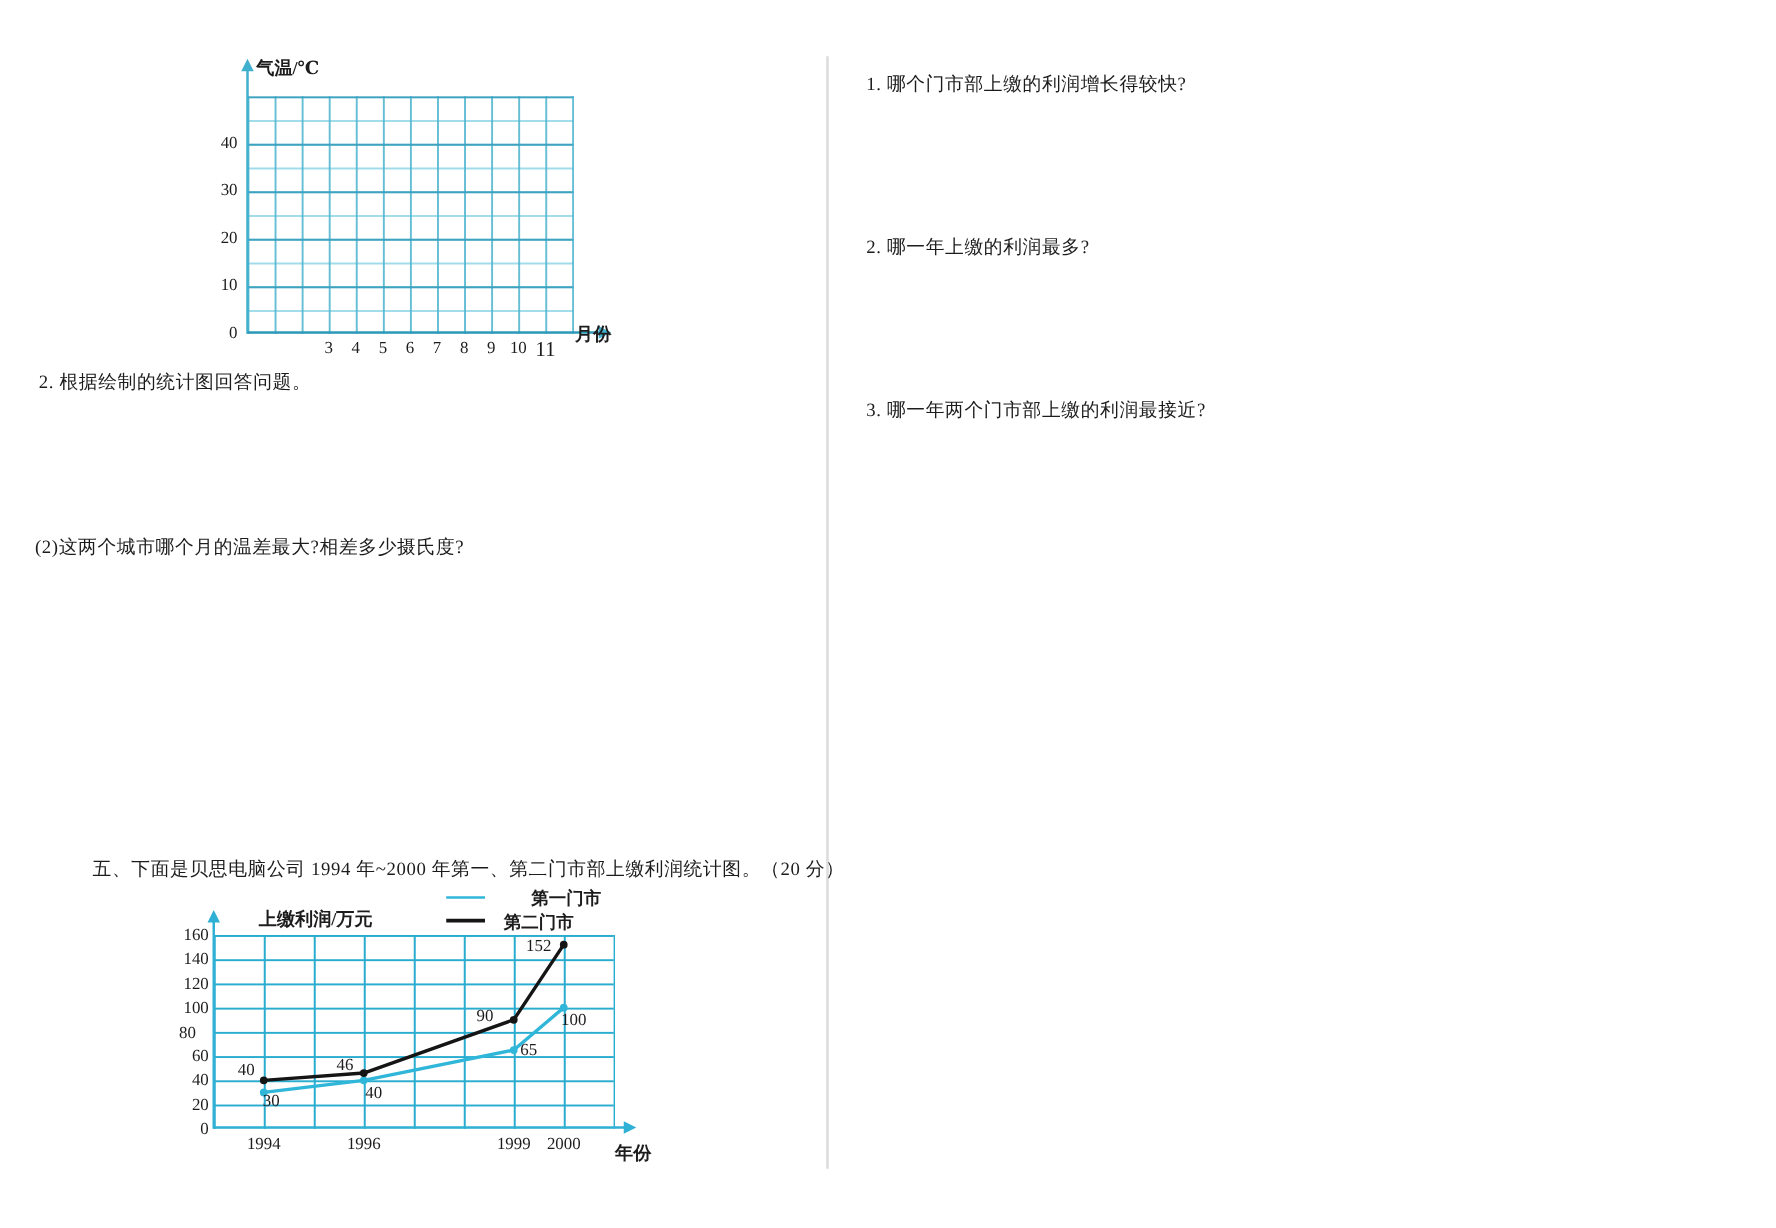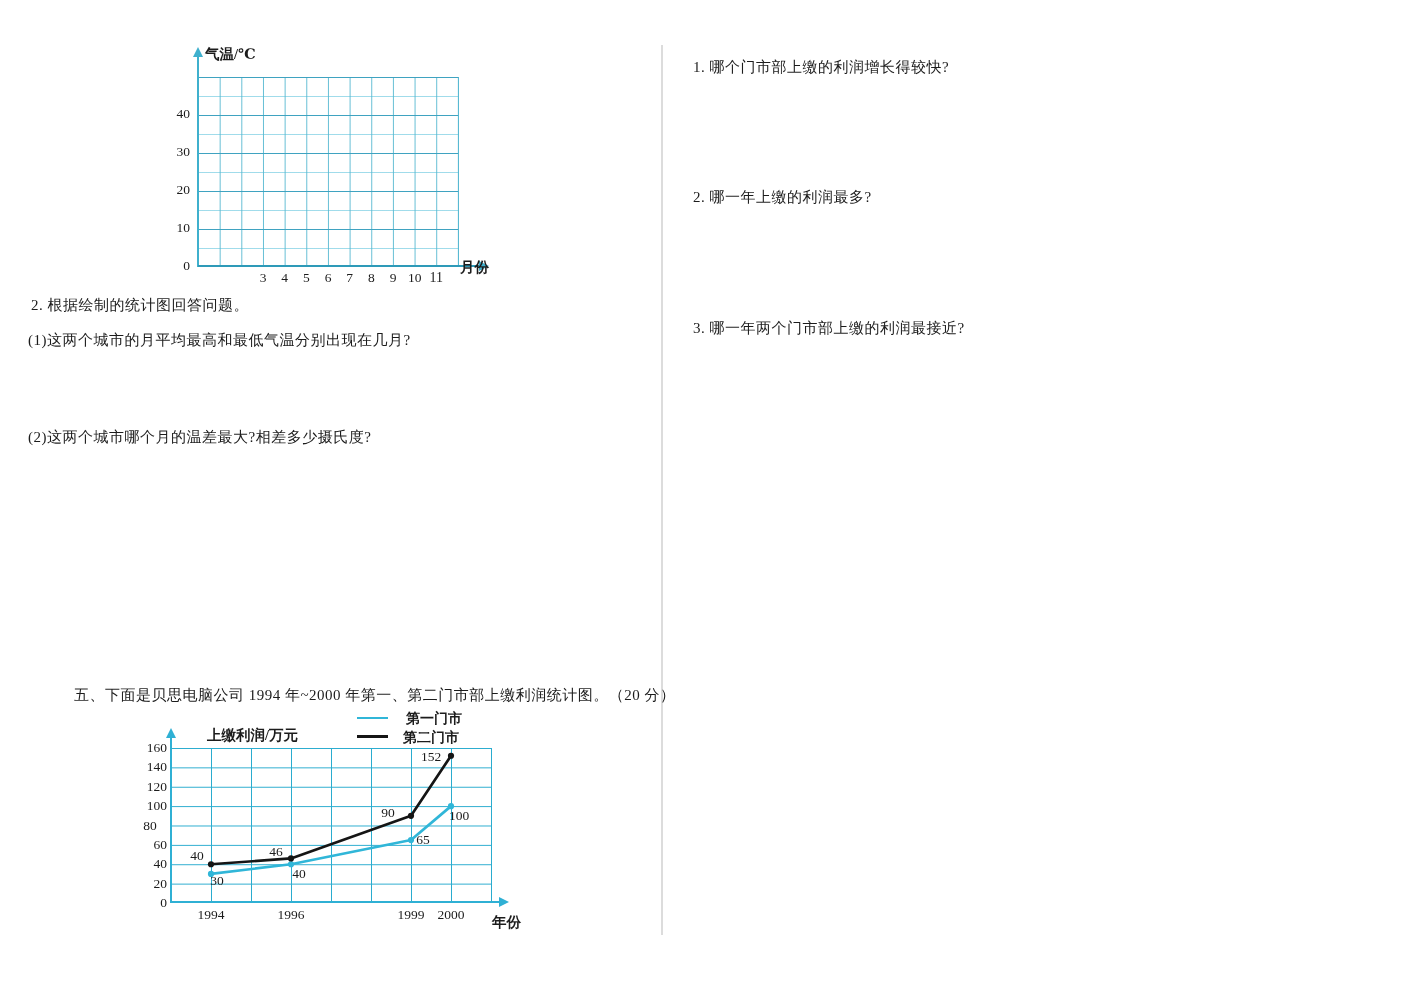--- a/index.html
+++ b/index.html
@@ -65,21 +65,20 @@
     <div class="abs c1grid"></div>
     <div class="abs c1yaxis"></div>
     <div class="abs c1yarrow"></div>
     <div class="abs c1xaxis"></div>
     <div class="abs c1xarrow"></div>
     <div class="abs c1ylabel">气温/℃</div>
     <div class="abs c1xlabel">月份</div>
   </div>
 
   <div class="abs qtext q-intro">2. 根据绘制的统计图回答问题。</div>
-  <div class="abs qtext q1l">(1)这两个城市的月平均最高和最低气温分别出现在几月?</div>
   <div class="abs qtext q2l">(2)这两个城市哪个月的温差最大?相差多少摄氏度?</div>
 
   <div class="abs qtext sec5">五、下面是贝思电脑公司 1994 年~2000 年第一、第二门市部上缴利润统计图。（20 分）</div>
 
   <div>
     <div class="abs c2grid"></div>
     <div class="abs c2yaxis"></div>
     <div class="abs c2yarrow"></div>
     <div class="abs c2xaxis"></div>
     <div class="abs c2xarrow"></div>
@@ -97,36 +96,36 @@
     <div class="abs" style="left: 160px; top: 220px; width: 30px; text-align: right; font-size: 13.5px;">10</div>
     <div class="abs" style="left: 160px; top: 258px; width: 30px; text-align: right; font-size: 13.5px;">0</div>
     <div class="abs" style="left: 263px; top: 270px; transform: translateX(-50%); font-size: 13.5px;">3</div>
     <div class="abs" style="left: 284.67px; top: 270px; transform: translateX(-50%); font-size: 13.5px;">4</div>
     <div class="abs" style="left: 306.34px; top: 270px; transform: translateX(-50%); font-size: 13.5px;">5</div>
     <div class="abs" style="left: 328.01px; top: 270px; transform: translateX(-50%); font-size: 13.5px;">6</div>
     <div class="abs" style="left: 349.68px; top: 270px; transform: translateX(-50%); font-size: 13.5px;">7</div>
     <div class="abs" style="left: 371.35px; top: 270px; transform: translateX(-50%); font-size: 13.5px;">8</div>
     <div class="abs" style="left: 393.02px; top: 270px; transform: translateX(-50%); font-size: 13.5px;">9</div>
     <div class="abs" style="left: 414.69px; top: 270px; transform: translateX(-50%); font-size: 13.5px;">10</div>
-    <div class="abs" style="left: 436.36px; top: 270px; transform: translateX(-50%); font-size: 14px;">11</div>
+    <div class="abs" style="left: 436.36px; top: 270px; transform: translateX(-50%); font-size: 17px;">11</div>
     <div class="abs" style="left: 133px; top: 740px; width: 34px; text-align: right; font-size: 13.5px;">160</div>
     <div class="abs" style="left: 133px; top: 759.375px; width: 34px; text-align: right; font-size: 13.5px;">140</div>
     <div class="abs" style="left: 133px; top: 778.75px; width: 34px; text-align: right; font-size: 13.5px;">120</div>
     <div class="abs" style="left: 133px; top: 798.125px; width: 34px; text-align: right; font-size: 13.5px;">100</div>
     <div class="abs" style="left: 133px; top: 817.5px; width: 34px; text-align: center; font-size: 13.5px;">80</div>
     <div class="abs" style="left: 133px; top: 836.875px; width: 34px; text-align: right; font-size: 13.5px;">60</div>
     <div class="abs" style="left: 133px; top: 856.25px; width: 34px; text-align: right; font-size: 13.5px;">40</div>
     <div class="abs" style="left: 133px; top: 875.625px; width: 34px; text-align: right; font-size: 13.5px;">20</div>
     <div class="abs" style="left: 133px; top: 895px; width: 34px; text-align: right; font-size: 13.5px;">0</div>
     <div class="abs" style="left: 211px; top: 907px; transform: translateX(-50%); font-size: 13.5px;">1994</div>
     <div class="abs" style="left: 291px; top: 907px; transform: translateX(-50%); font-size: 13.5px;">1996</div>
     <div class="abs" style="left: 411px; top: 907px; transform: translateX(-50%); font-size: 13.5px;">1999</div>
     <div class="abs" style="left: 451px; top: 907px; transform: translateX(-50%); font-size: 13.5px;">2000</div>
     <div class="abs" style="left: 357px; top: 716.7px; width: 31px; height: 2.6px; background: rgb(48, 182, 216);"></div>
-    <div class="abs" style="left: 406px; top: 710px; font-size: 14px; font-weight: 600;">第一门市</div>
+    <div class="abs" style="left: 425px; top: 710px; font-size: 14px; font-weight: 600;">第一门市</div>
     <div class="abs" style="left: 357px; top: 735.2px; width: 31px; height: 2.6px; background: rgb(21, 21, 21);"></div>
     <div class="abs" style="left: 403px; top: 728.5px; font-size: 14px; font-weight: 600;">第二门市</div>
     <svg width="1421" height="982" style="position: absolute; left: 0px; top: 0px; pointer-events: none;">
       <polyline points="211,873.9375 291,864.25 411,840.03125 451,806.125" fill="none" stroke="#30b6d8" stroke-width="2.7" stroke-linejoin="round"></polyline>
       <circle cx="211" cy="873.9375" r="3.1" fill="#30b6d8"></circle>
       <circle cx="291" cy="864.25" r="3.1" fill="#30b6d8"></circle>
       <circle cx="411" cy="840.03125" r="3.1" fill="#30b6d8"></circle>
       <circle cx="451" cy="806.125" r="3.1" fill="#30b6d8"></circle>
       <polyline points="211,864.25 291,858.4375 411,815.8125 451,755.75" fill="none" stroke="#151515" stroke-width="2.7" stroke-linejoin="round"></polyline>
       <circle cx="211" cy="864.25" r="3.1" fill="#151515"></circle>

